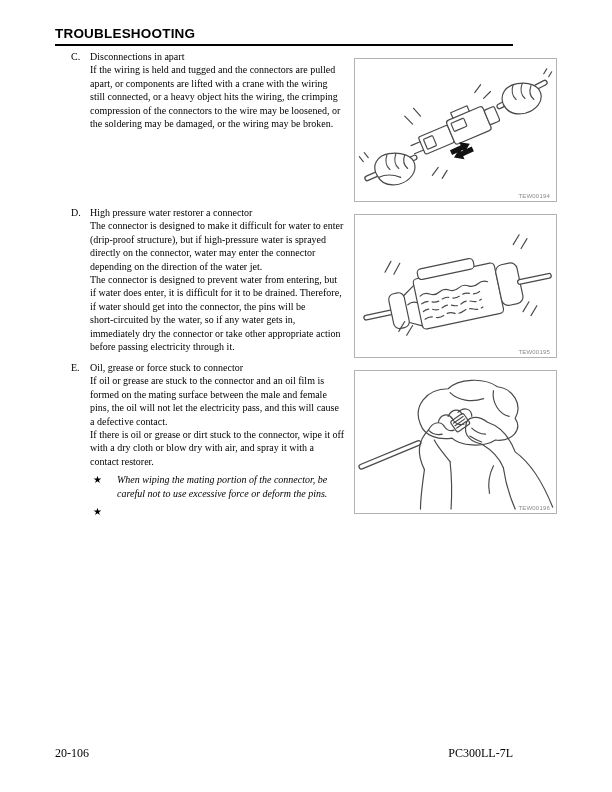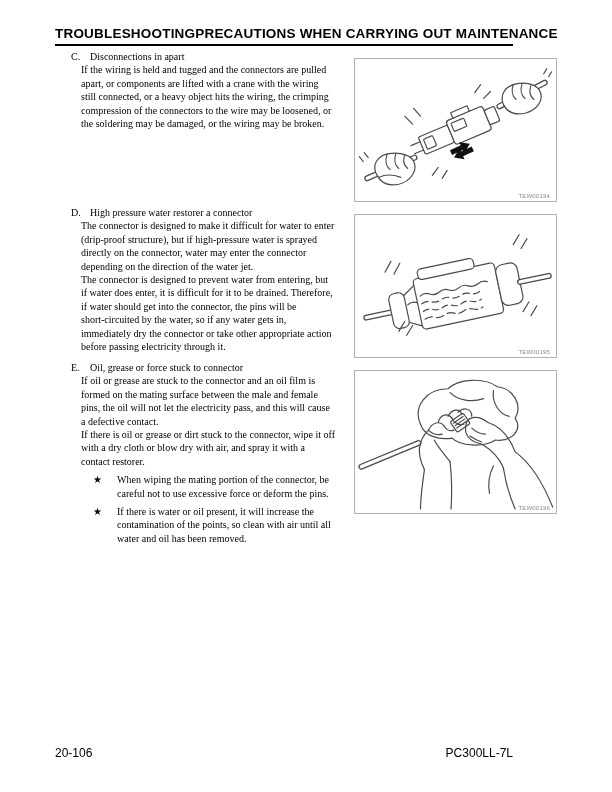--- a/index.html
+++ b/index.html
@@ -13,50 +13,49 @@
     display:flex; justify-content:space-between; align-items:flex-end;
     border-bottom:2px solid #000; padding-bottom:3px;
     font-family:"Liberation Sans", sans-serif; font-weight:bold; font-size:13.5px;
     letter-spacing:0.2px; white-space:nowrap;
   }
   
   .text-section { position:absolute; left:71px; width:292px; font-size:10px; line-height:13.4px; }
   .sec-head { display:flex; }
   .sec-label { width:19px; flex:0 0 19px; }
   .sec-title { flex:1; }
-  .sec-body { margin-left:10px; white-space:pre; }
+  .sec-body { margin-left:19px; white-space:pre; }
   .note { display:flex; margin-left:19px; margin-top:5px; }
   .note-star { flex:0 0 24px; width:24px; padding-left:3px; font-size:10px; }
-  .note-text { white-space:pre; }
+  .note-text { white-space:pre;font-style:italic; }
   
   .fig {
     position:absolute; left:354px; width:203px; height:144px; margin:0;
     border:1.5px solid #b3b3b3; background:#fff; box-sizing:border-box;
   }
   .fig svg { display:block; width:100%; height:100%; }
   .fig-code {
     position:absolute; right:6px; bottom:2px;
     font-family:"Liberation Sans", sans-serif; font-size:6px; color:#8a8a8a;
     letter-spacing:0.2px;
   }
   
   .page-footer {
     position:absolute; left:55px; right:55px; top:746px;
     display:flex; justify-content:space-between;
-    font-family:Liberation Sans, sans-serif; font-size:12px;
+    font-family:Liberation Serif, serif; font-size:12px;
   }
 </style>
 </head>
 <body>
 
 <div class="page">
 
   <header class="page-header">
     <span>TROUBLESHOOTING</span>
-    <span>PRECAUTIONS WHEN CARRYING OUT MAINTENANCE</span>
   </header>
 
   <section class="text-section" style="top:50px">
     <div class="sec-head">
       <span class="sec-label">C.</span>
       <span class="sec-title">Disconnections in apart</span>
     </div>
     <div class="sec-body">If the wiring is held and tugged and the connectors are pulled
 apart, or components are lifted with a crane with the wiring
 still connected, or a heavy object hits the wiring, the crimping
@@ -93,23 +92,20 @@
 If there is oil or grease or dirt stuck to the connector, wipe it off
 with a dry cloth or blow dry with air, and spray it with a
 contact restorer.</div>
     <div class="note">
       <span class="note-star">★</span>
       <span class="note-text">When wiping the mating portion of the connector, be
 careful not to use excessive force or deform the pins.</span>
     </div>
     <div class="note">
       <span class="note-star">★</span>
-      <span class="note-text">If there is water or oil present, it will increase the
-contamination of the points, so clean with air until all
-water and oil has been removed.</span>
     </div>
   </section>
 
   <figure class="fig" style="top:58px">
     <svg viewBox="0 0 203 144">
       <g fill="none" stroke="#4a4a4a" stroke-width="1.2" stroke-linecap="round" stroke-linejoin="round">
         <path d="M12,121 L60,100" stroke-width="6"></path>
         <path d="M12,121 L60,100" stroke="#fff" stroke-width="3.4"></path>
         <path d="M146,48 L192,24" stroke-width="6"></path>
         <path d="M146,48 L192,24" stroke="#fff" stroke-width="3.4"></path>

